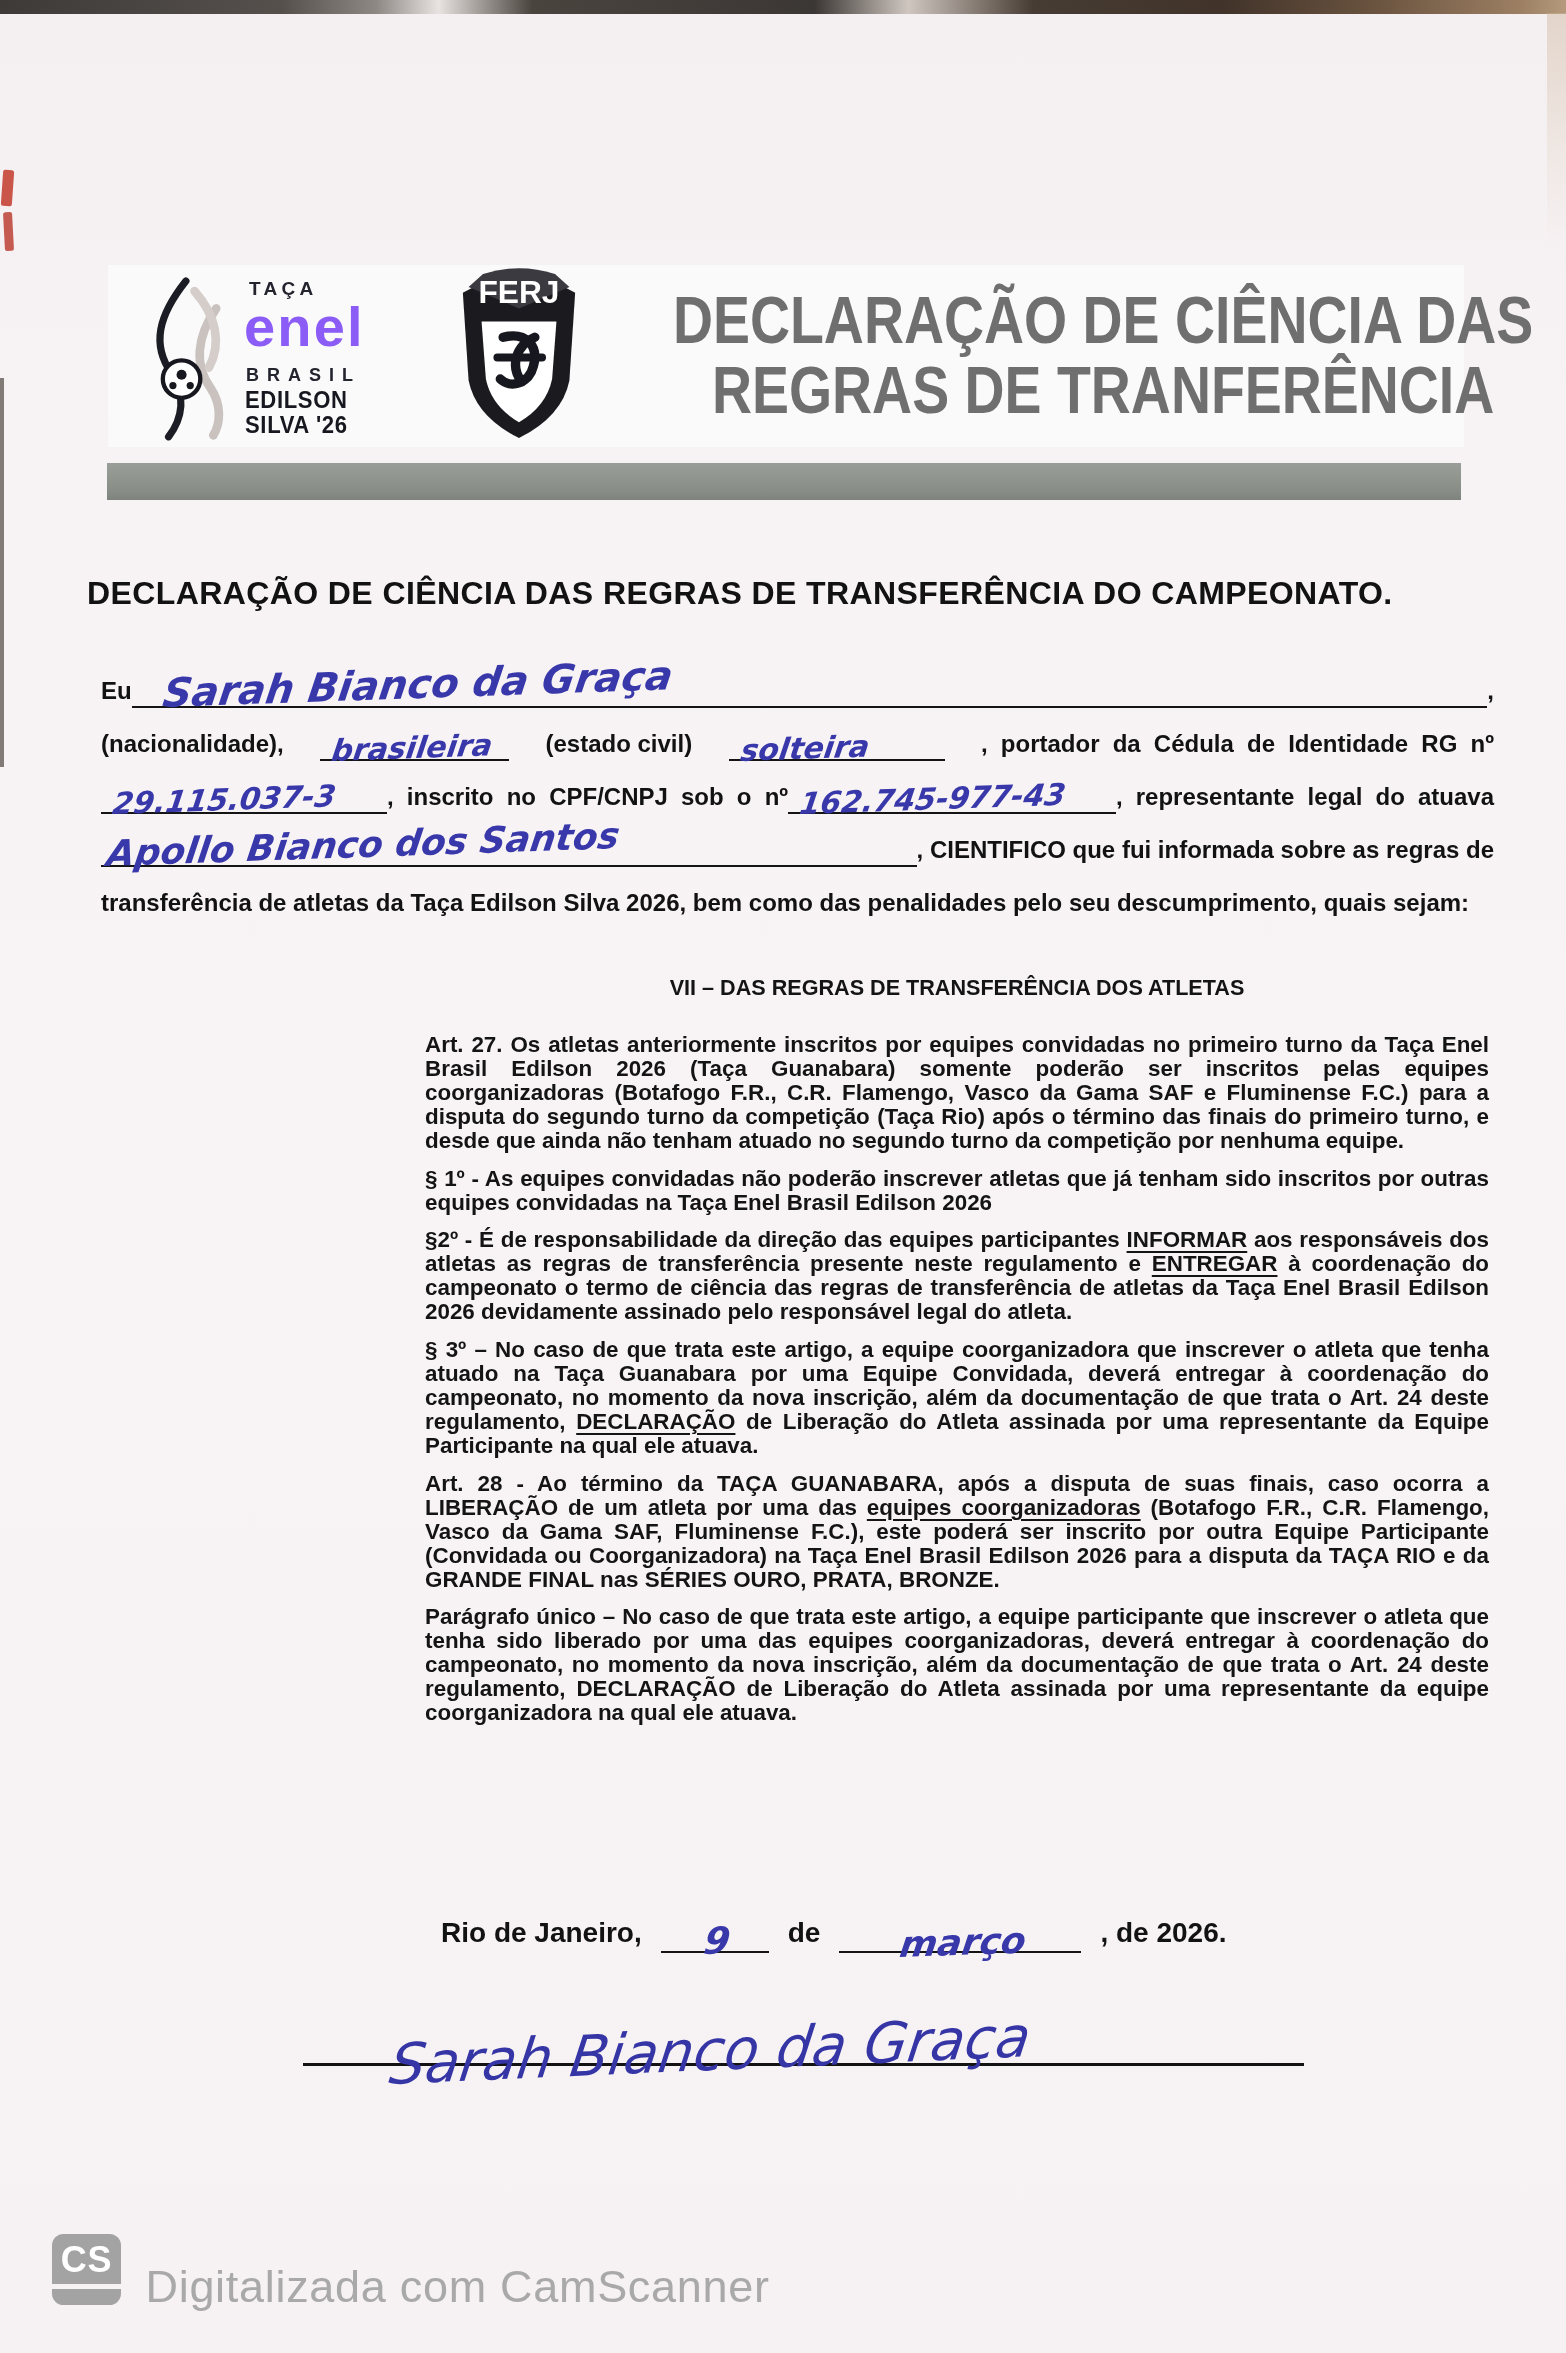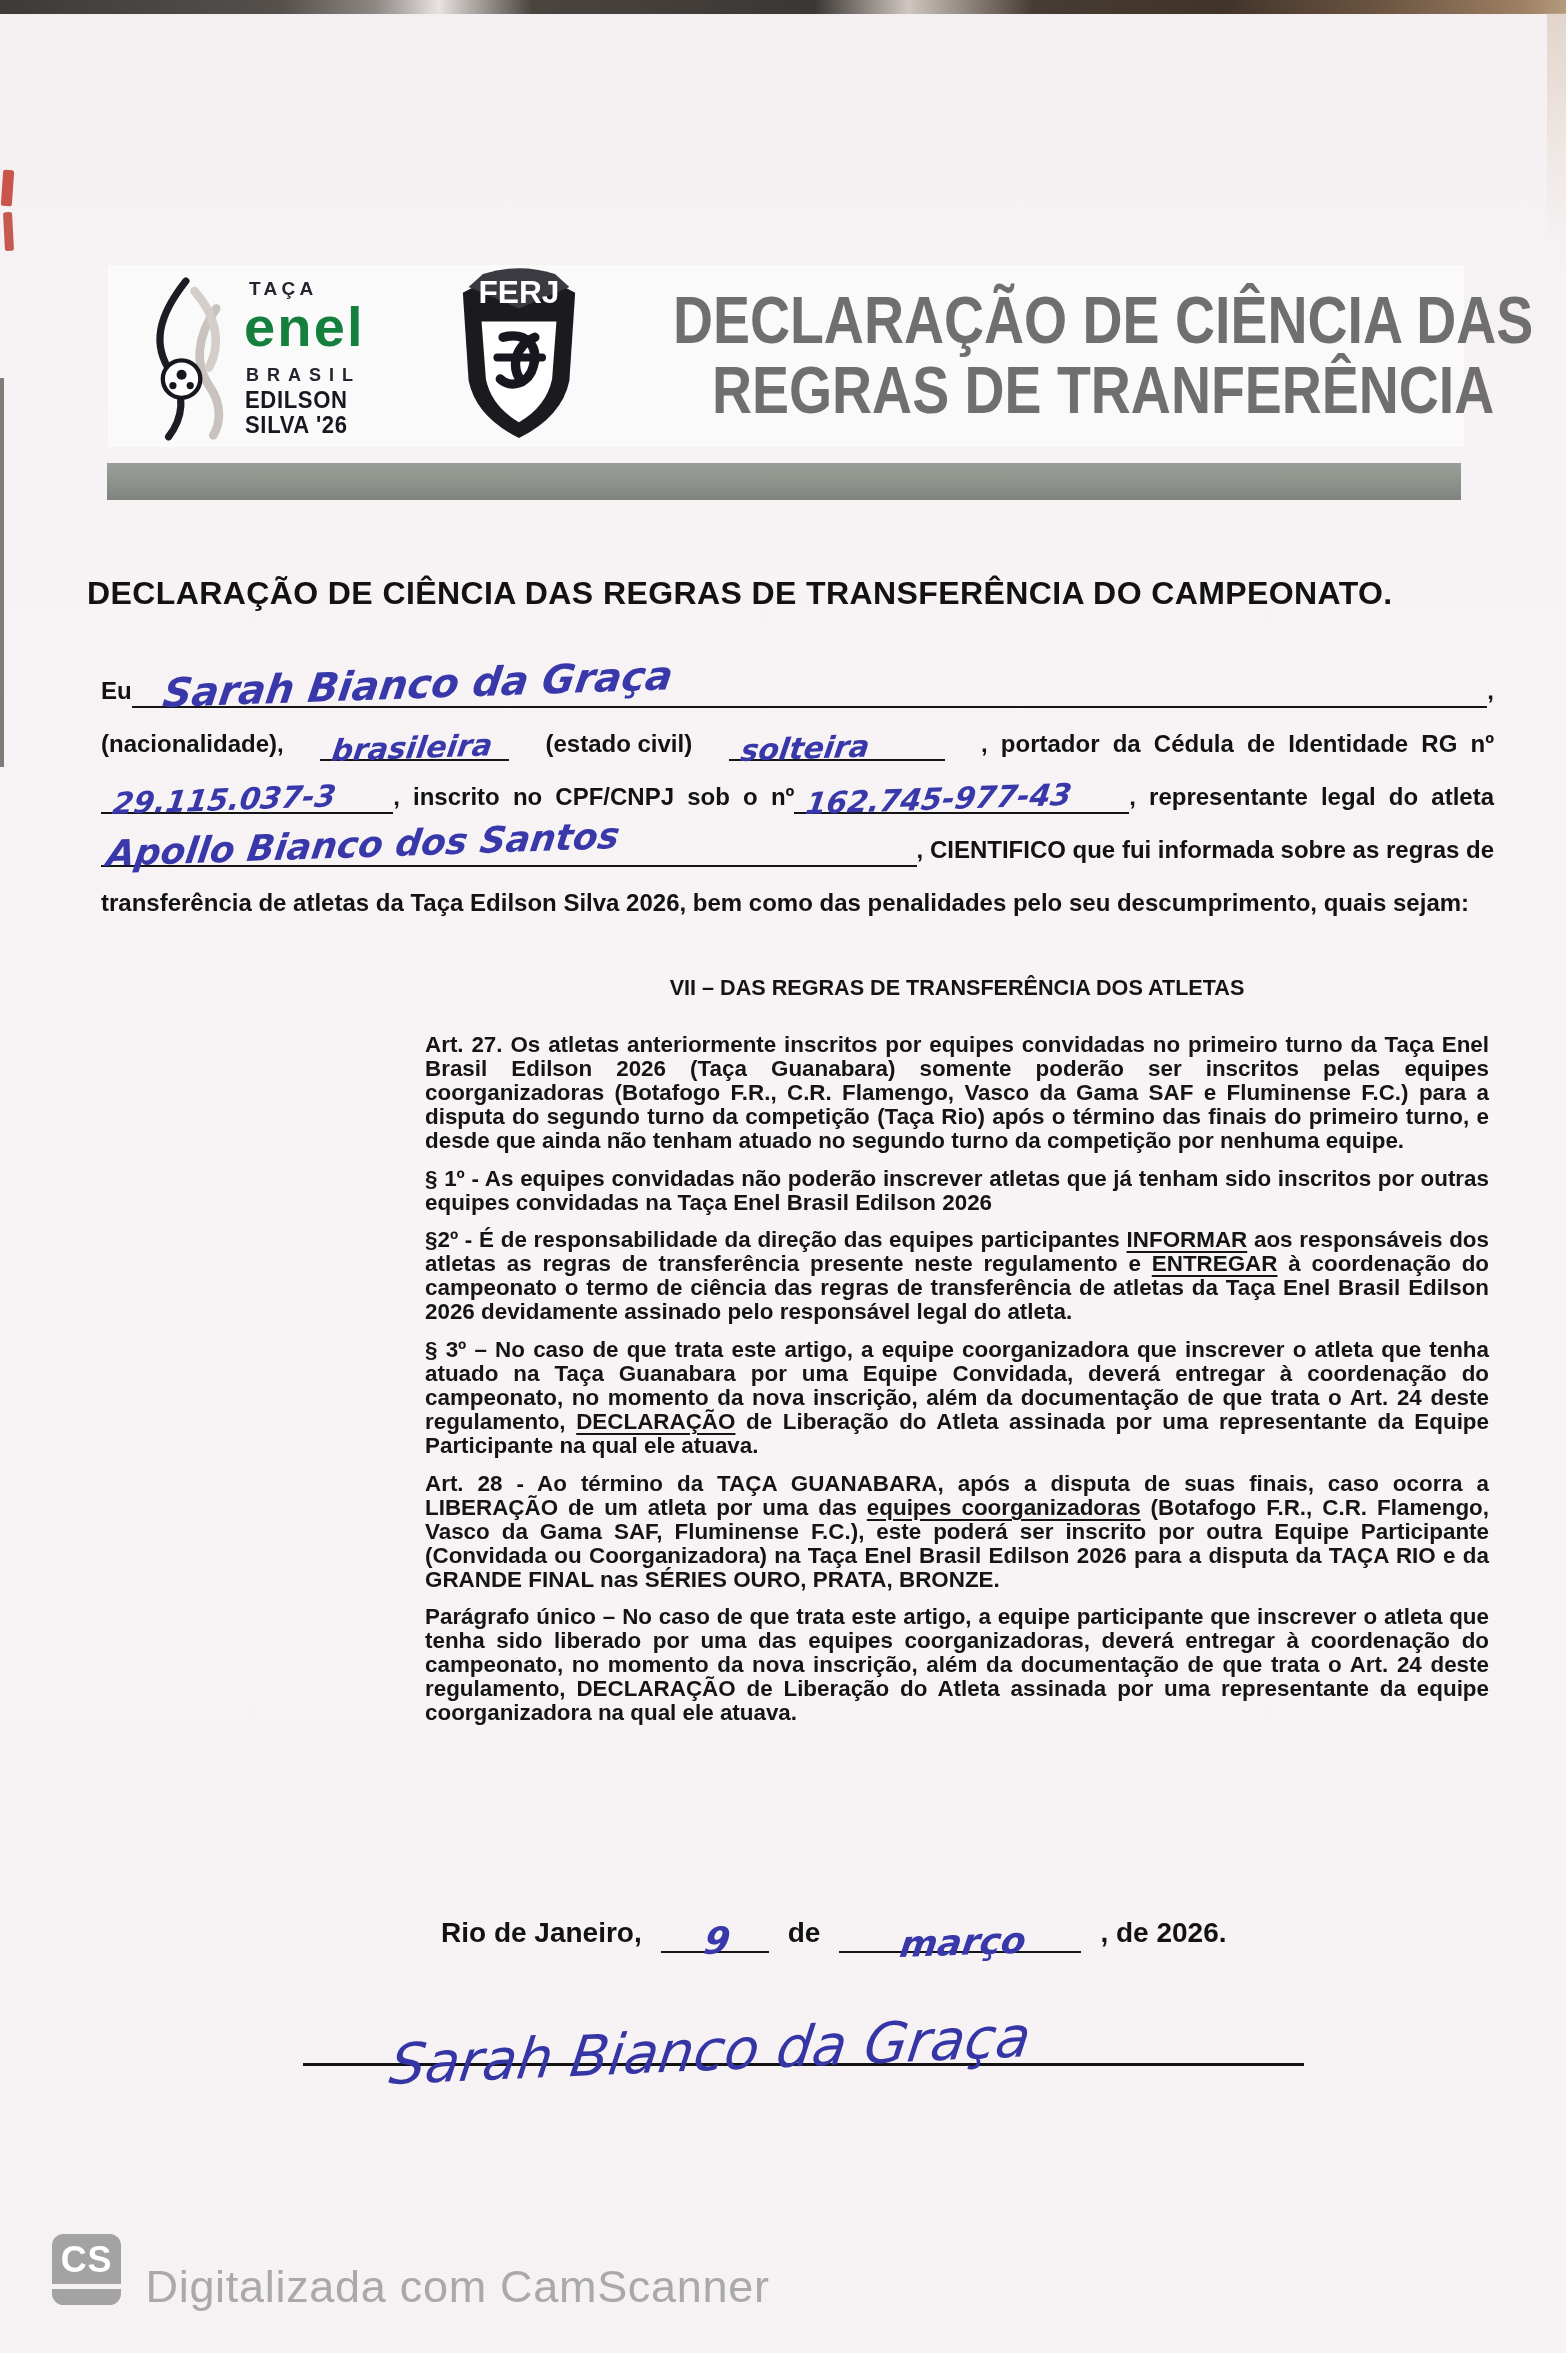--- a/index.html
+++ b/index.html
@@ -24,21 +24,21 @@
   .right-corner-tint{position:absolute;right:0;top:13px;width:19px;height:231px;background:linear-gradient(180deg,#cdb49a,#e9ddd2 60%,rgba(233,221,210,0));opacity:.45;}
 
   
   .header-box{
     position:absolute;left:108px;top:265px;width:1356px;height:182px;
     background:#fbfafb;display:flex;align-items:center;
   }
   .logo-enel{position:relative;width:339px;height:182px;flex:none;}
   .logo-enel svg{position:absolute;left:0;top:0;}
   .enel-taca{position:absolute;left:141px;top:13px;font-size:19px;font-weight:700;letter-spacing:4.3px;color:#24242e;}
-  .enel-word{position:absolute;left:136px;top:29px;font-size:56px;font-weight:700;letter-spacing:2.2px;color:#15803d;}
+  .enel-word{position:absolute;left:136px;top:29px;font-size:56px;font-weight:700;letter-spacing:2.2px;color:#8b5cf6;}
   .enel-brasil{position:absolute;left:138px;top:100px;font-size:18px;font-weight:700;letter-spacing:8px;color:#24242e;}
   .enel-edilson{position:absolute;left:137px;top:121px;font-size:24px;font-weight:800;letter-spacing:0.7px;color:#17171f;transform:scaleX(.92);transform-origin:left;}
   .enel-silva{position:absolute;left:137px;top:146px;font-size:24px;font-weight:800;letter-spacing:0.7px;color:#17171f;transform:scaleX(.92);transform-origin:left;}
   .logo-ferj{width:144px;height:182px;flex:none;position:relative;}
   .header-title{
     flex:1;text-align:center;color:#6f6f6f;
     font-weight:700;font-size:66px;line-height:1.06;
     transform:scaleX(.84);transform-origin:center;
     letter-spacing:0px;white-space:nowrap;
   }
@@ -188,21 +188,21 @@
     </div>
 
     <div class="intro-row" style="justify-content:space-between;">
       <span class="blank" style="width:294px;">
         <span class="hand hand-small">29.115.037-3</span>
       </span>
       <span class="printed wsp">, inscrito no CPF/CNPJ sob o nº</span>
       <span class="blank" style="width:337px;">
         <span class="hand hand-small">162.745-977-43</span>
       </span>
-      <span class="printed wsp">, representante legal do atleta</span>
+      <span class="printed wsp">, representante legal do atuava</span>
     </div>
 
     <div class="intro-row">
       <span class="blank grow">
         <span class="hand hand-athlete">Apollo Bianco dos Santos</span>
       </span>
       <span class="printed">, CIENTIFICO que fui informada sobre as regras de</span>
     </div>
 
     <div class="intro-line5">transferência de atletas da Taça Edilson Silva 2026, bem como das penalidades pelo seu descumprimento, quais sejam:</div>

